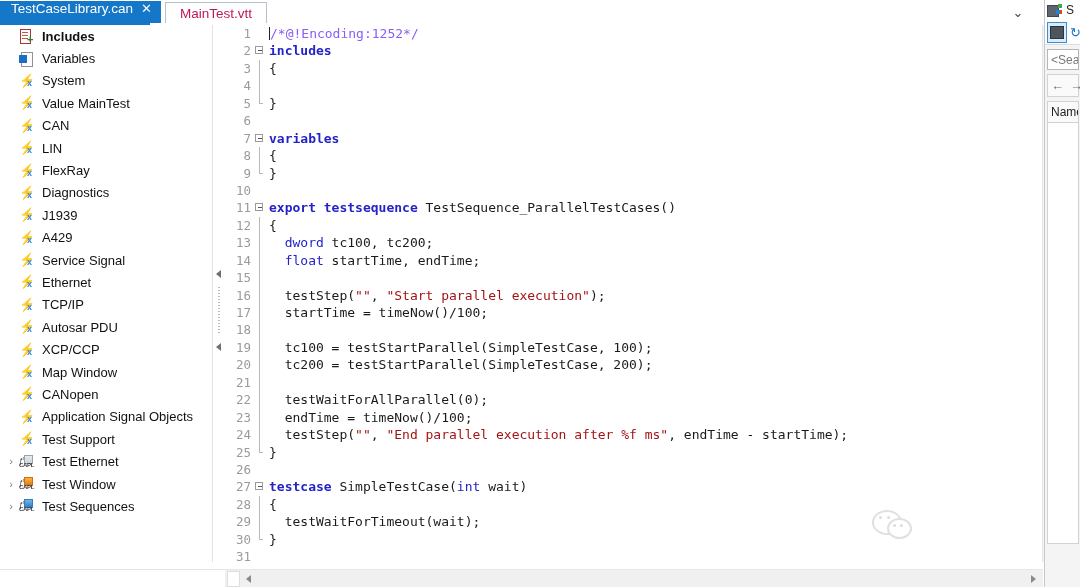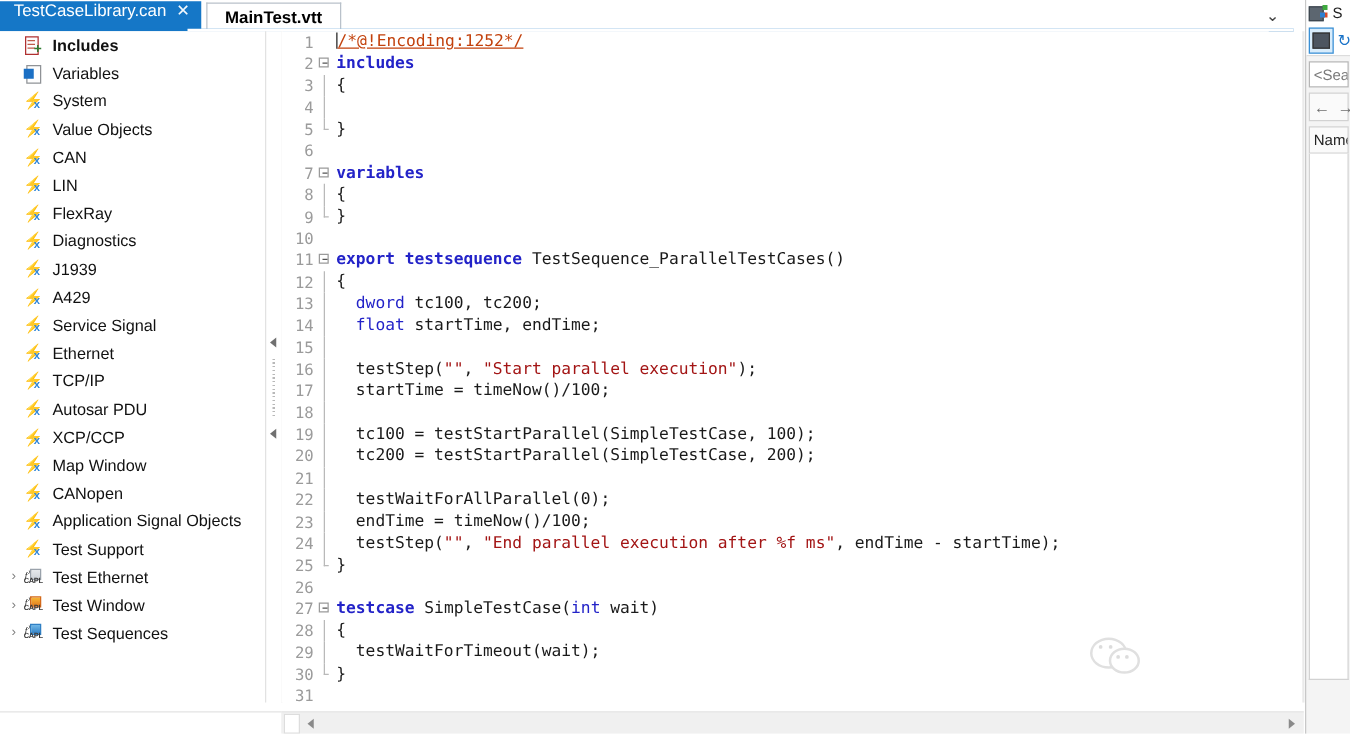--- a/index.html
+++ b/index.html
@@ -18,22 +18,22 @@
     background:#ffffff;border-bottom:1px solid #cfd4da;
     display:flex;align-items:flex-end;
   }
   .tab{
     height:23px;display:flex;align-items:center;gap:8px;
     padding:0 9px 8px 11px;font-size:13.5px;box-sizing:border-box;cursor:default;
     white-space:nowrap;
   }
   .tab.active{background:#1577c7;color:#ffffff;}
   .tab.inactive{
-    background:#ffffff;color:#000000;border:1px solid #b9c1ca;
-    border-bottom:none;margin-left:4px;padding:0 14px;height:22px;font-weight:bold;
+    background:#ffffff;color:#be185d;border:1px solid #b9c1ca;
+    border-bottom:none;margin-left:4px;padding:0 14px;height:22px;
   }
   .tab-close{font-size:13px;line-height:1;opacity:.95;}
   .tab-overflow{
     position:absolute;right:8px;top:3px;width:18px;height:18px;
     display:flex;align-items:center;justify-content:center;color:#444;
   }
   .tabbar-underline{
     position:absolute;left:0;top:23px;width:1035px;height:2px;background:#1577c7;
   }
   .tabbar-underline .gapseg{position:absolute;top:0;height:2px;background:#ffffff;}
@@ -115,21 +115,21 @@
   }
   .foldbox:before{content:"";position:absolute;left:1.5px;top:3px;width:4px;height:1px;background:#555;}
   .foldline{position:absolute;left:4px;top:0;width:1px;height:17.45px;background:#b9b9b9;}
   .foldend{position:absolute;left:4px;top:0;width:1px;height:9px;background:#b9b9b9;}
   .foldend:after{content:"";position:absolute;left:0;top:8px;width:4px;height:1px;background:#b9b9b9;}
   .txt{padding-left:2px;color:#1a1a1a;}
 
   .k{color:#2323c8;font-weight:bold;}     
   .t{color:#2323c8;}                       
   .s{color:#a31515;}                       
-  .c{color:#c2410c;text-decoration:underline;}                       
+  .c{color:#8b5cf6;}                       
   .caret{display:inline-block;width:1px;height:13px;background:#222;
      vertical-align:-2px;margin-right:0px;}
 
   
   .vscroll{
     position:absolute;right:0;top:25px;width:17px;height:537px;
     background:#f5f5f5;border-left:1px solid #e6e6e6;
   }
   .vscroll.inner{right:20px;}
   .vthumb{position:absolute;left:3px;width:10px;background:#6e6e6e;border-radius:1px;}
@@ -240,21 +240,21 @@
             <span class="ico-bolt-x">x</span>
           </span>
           <span class="lbl">System</span>
         </div>
         <div class="tree-item">
           <span class="expander empty"></span>
           <span class="ico">
             <span class="ico-bolt">⚡</span>
             <span class="ico-bolt-x">x</span>
           </span>
-          <span class="lbl">Value Objects</span>
+          <span class="lbl">Value MainTest</span>
         </div>
         <div class="tree-item">
           <span class="expander empty"></span>
           <span class="ico">
             <span class="ico-bolt">⚡</span>
             <span class="ico-bolt-x">x</span>
           </span>
           <span class="lbl">CAN</span>
         </div>
         <div class="tree-item">

